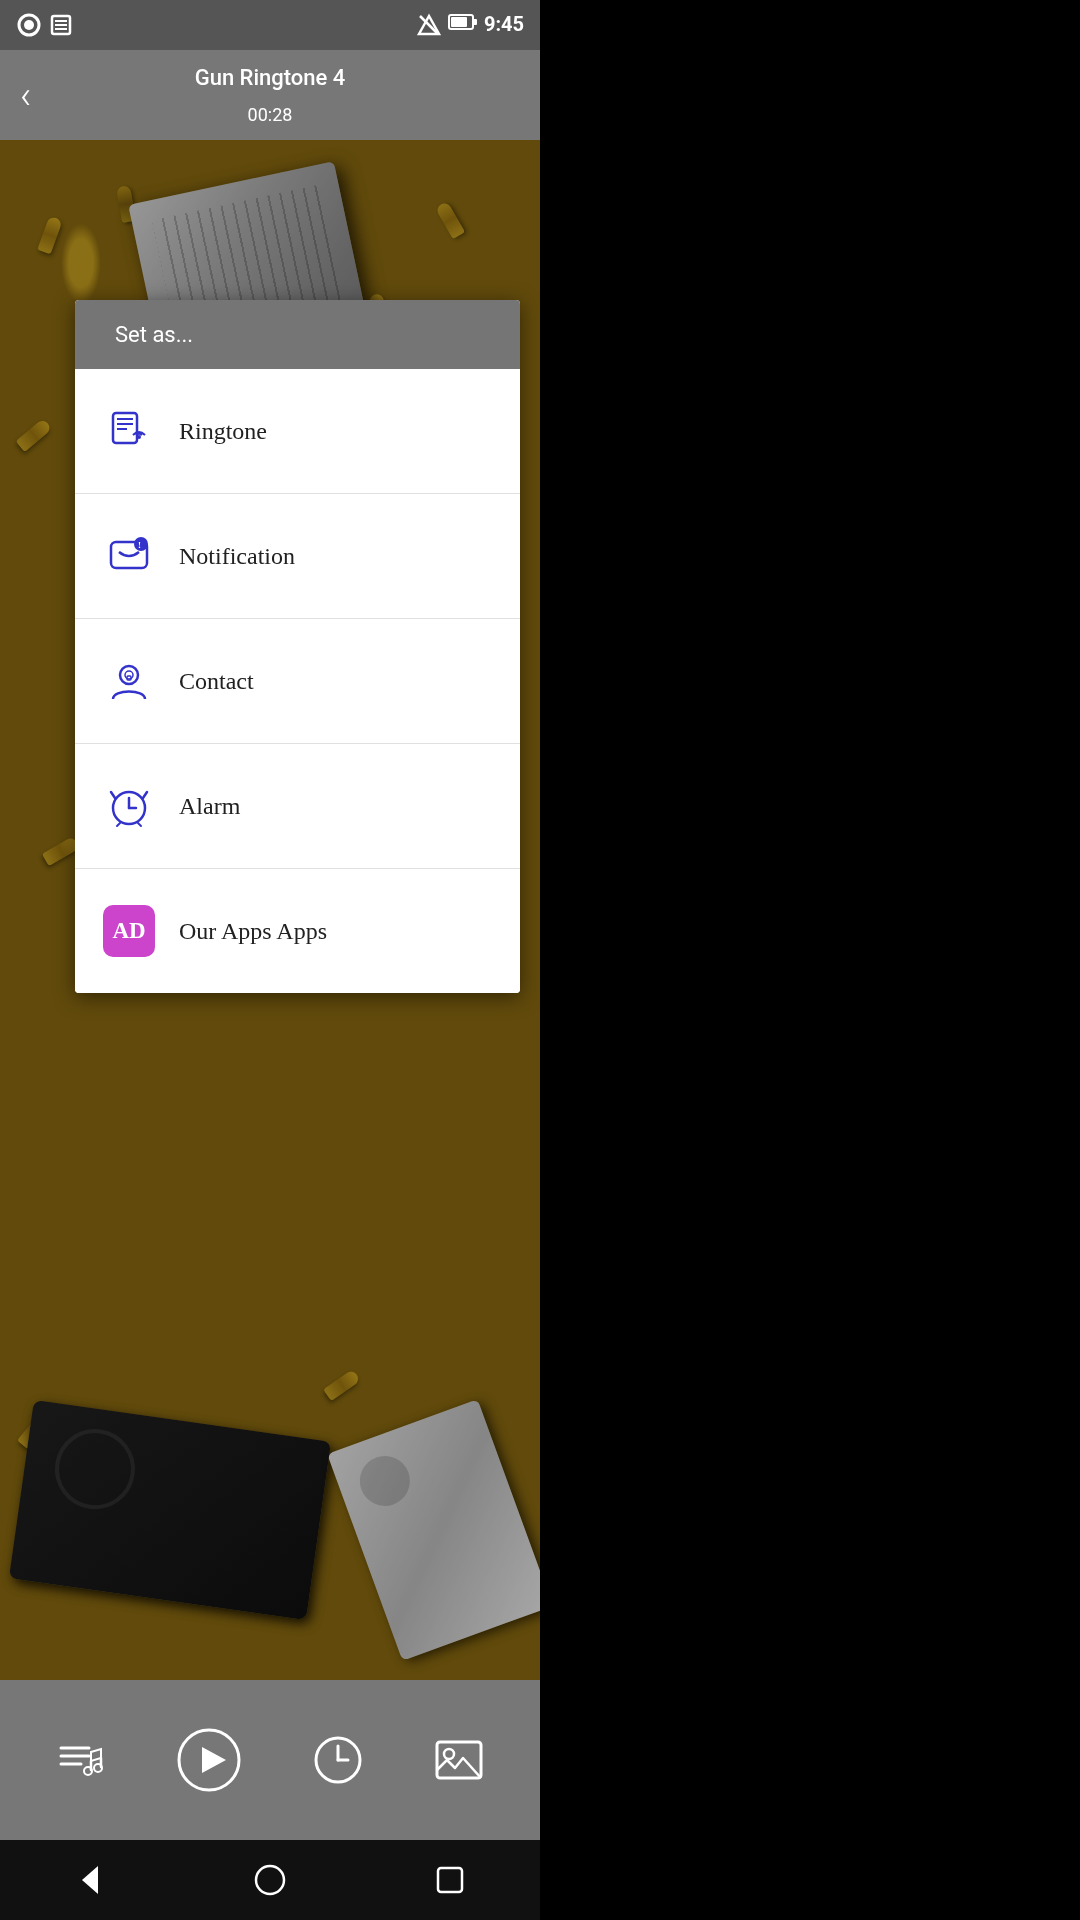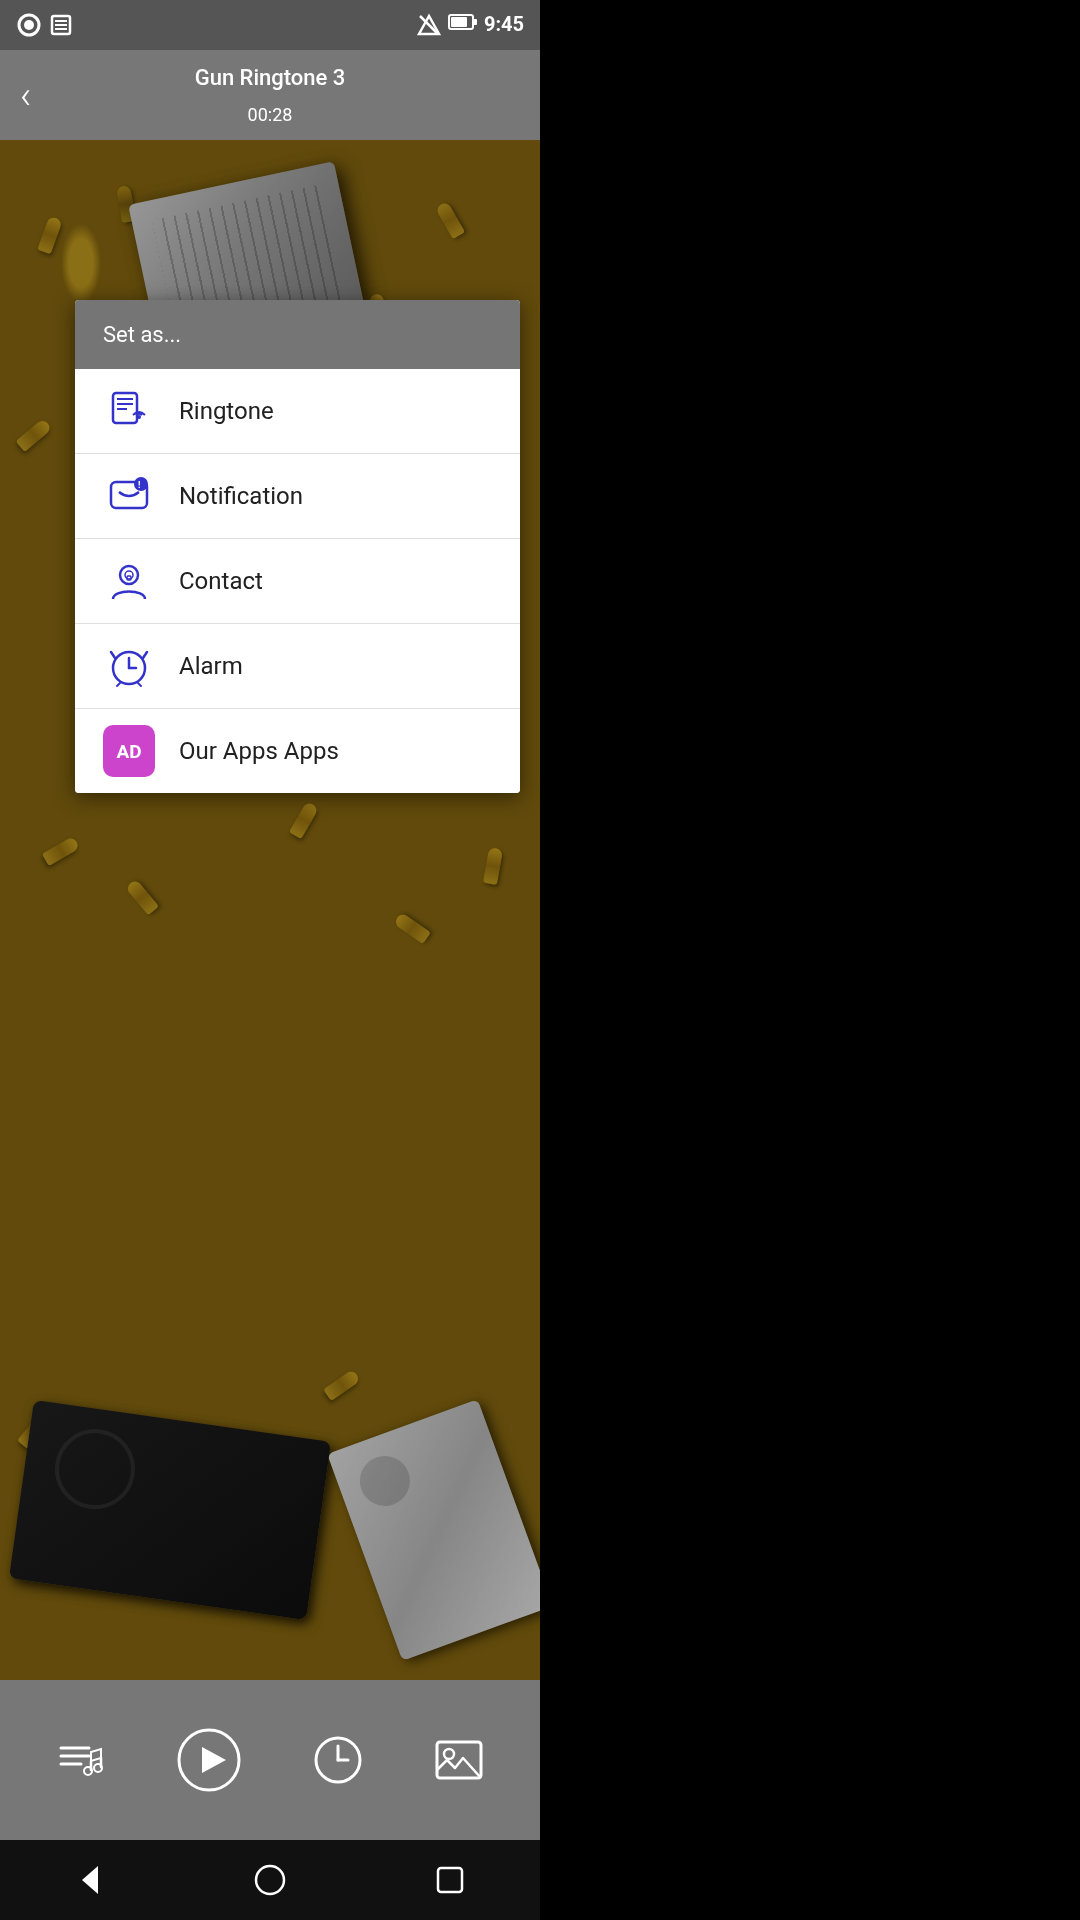--- a/index.html
+++ b/index.html
@@ -143,30 +143,32 @@
 
     #menu-header {
       background: #757575;
       padding: 22px 28px;
     }
 
     #menu-header-text {
       color: #fff;
       font-size: 22px;
       font-weight: 400;
+      margin-left: 12px;
     }
 
     .menu-item {
       display: flex;
       align-items: center;
-      padding: 16px 28px;
+      padding: 36px 28px;
       border-bottom: 1px solid #e0e0e0;
       cursor: pointer;
       background: #fff;
       transition: background 0.1s;
+      font-family: Liberation Serif, serif;
     }
 
     .menu-item:last-child {
       border-bottom: none;
     }
 
     .menu-icon {
       width: 52px;
       height: 52px;
       margin-right: 24px;
@@ -184,21 +186,21 @@
 
     
     .ad-badge {
       width: 52px;
       height: 52px;
       background: #cc44cc;
       border-radius: 10px;
       display: flex;
       align-items: center;
       justify-content: center;
-      font-size: 19px;
+      font-size: 23px;
       font-weight: bold;
       color: #fff;
       text-align: right;
     }
 
     
     #bottom-toolbar {
       position: absolute;
       bottom: 80px;
       left: 0;
@@ -273,21 +275,21 @@
       <rect x="3" y="5" width="16" height="10" rx="1" fill="#fff"></rect>
       <rect x="25" y="7" width="4" height="6" rx="1" fill="#fff"></rect>
     </svg>
 
     <span style="font-size:20px;color:#fff;font-weight:bold;">9:45</span>
   </div>
 </div>
 
 <div id="top-bar">
   <div id="back-button" style="font-size:38px;font-weight:300;">‹</div>
-  <div id="track-title">Gun Ringtone 3</div>
+  <div id="track-title">Gun Ringtone 4</div>
   <div id="track-duration">00:28</div>
 </div>
 
 <div id="background-area">
   <div class="bg-pattern"></div>
 
   <div class="bullet" style="top:5%;left:8%;transform:rotate(20deg);"></div>
   <div class="bullet" style="top:3%;left:22%;transform:rotate(-10deg);background:linear-gradient(180deg,#b89018 0%,#806010 50%,#b09018 100%);"></div>
   <div class="bullet" style="top:8%;left:38%;transform:rotate(35deg);"></div>
   <div class="bullet" style="top:2%;left:52%;transform:rotate(-20deg);background:linear-gradient(180deg,#c09010 0%,#906808 50%,#b08818 100%);"></div>

